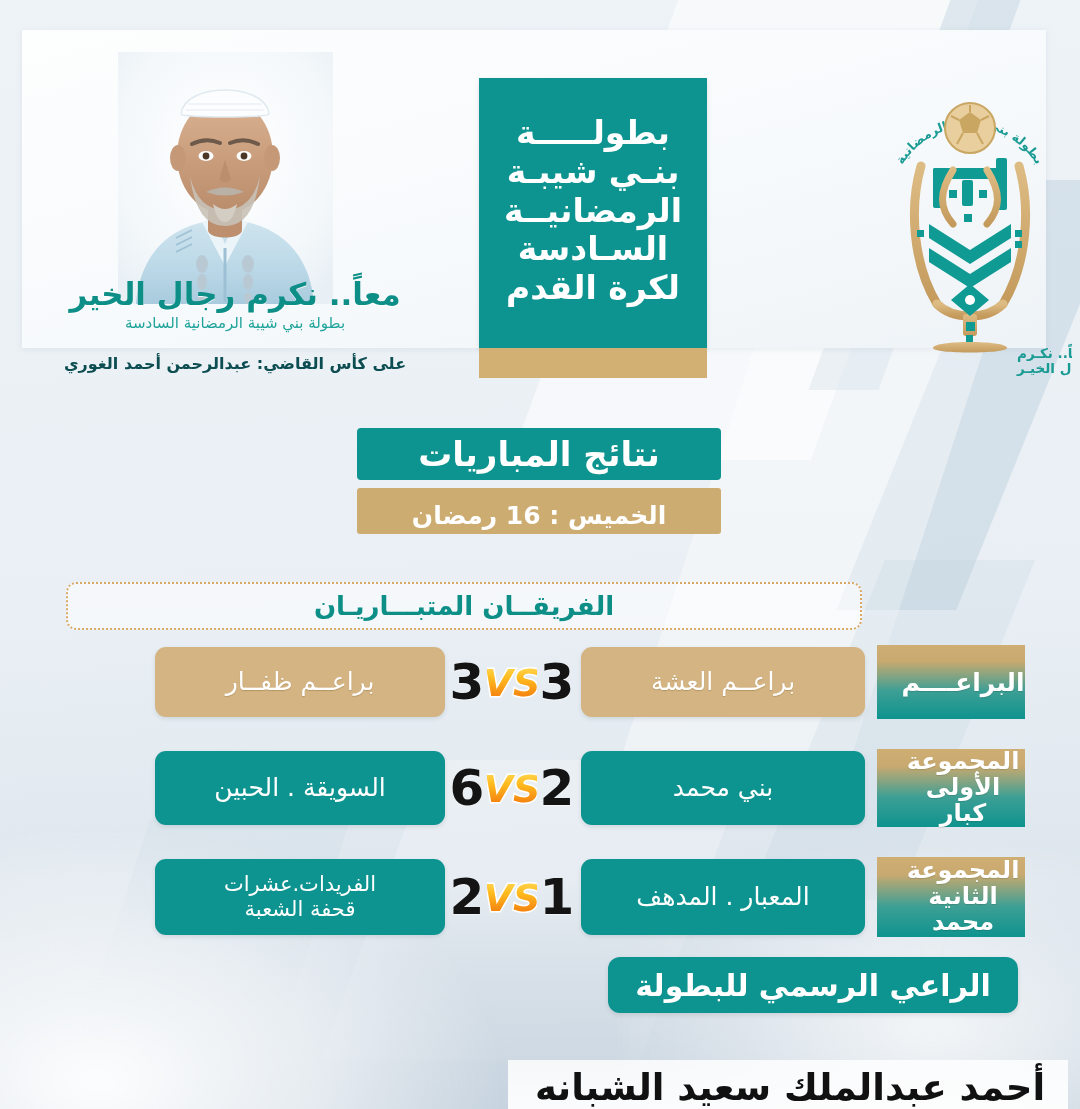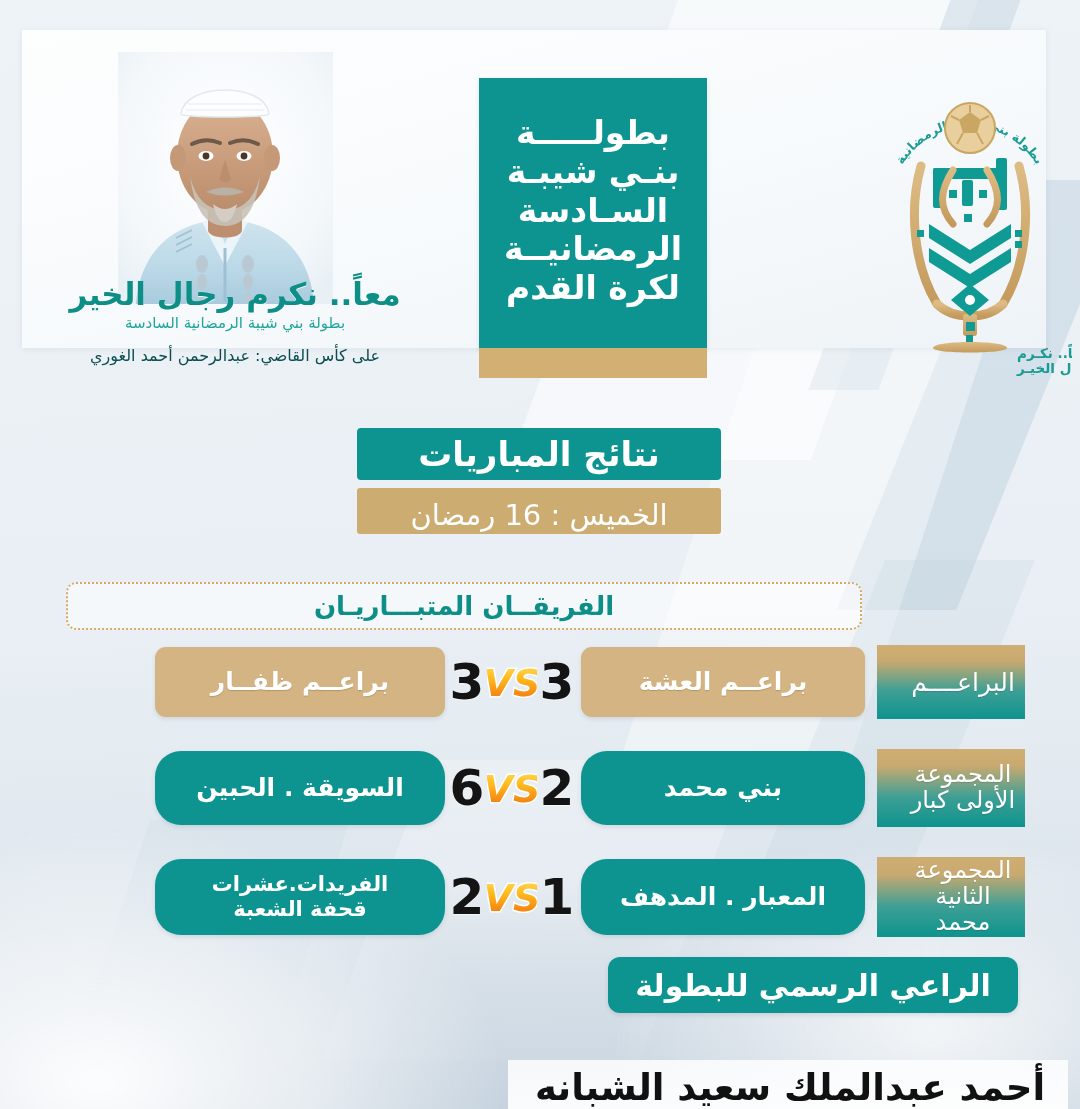--- a/index.html
+++ b/index.html
@@ -89,22 +89,22 @@
   #honoree-line1 {
     font-size: 31px; font-weight: bold; color: #0d8f88;
     letter-spacing: -0.5px; line-height: 1.08;
     text-shadow: 0 1px 0 rgba(255,255,255,0.8);
   }
   #honoree-line2 {
     font-size: 15px; font-weight: normal; color: #1fa49b;
     line-height: 1.35; margin-top: 2px;
   }
   #honoree-line3 {
-    font-size: 16px; font-weight: normal; color: #0b4d50;
-    line-height: 1.35; margin-top: 11px;
+    font-size: 16px; font-weight: bold; color: #0b4d50;
+    line-height: 1.35; margin-top: 19px;
   }
 
   
   #title-banner {
     position: absolute;
     left: 457px; top: 48px;
     width: 228px; height: 270px;
     background: #0d9490;
     display: flex;
     flex-direction: column;
@@ -155,21 +155,21 @@
 
   #results-date {
     position: absolute;
     left: 357px; top: 488px;
     width: 364px; height: 46px;
     background: #cdac71;
     border-radius: 3px;
     display: flex; align-items: center; justify-content: center;
   }
   #results-date span {
-    color: #ffffff; font-size: 29px; font-weight: normal; direction: rtl;
+    color: #ffffff; font-size: 25px; font-weight: bold; direction: rtl;
     letter-spacing: 0px;
     margin-top: 8px;
   }
 
   
   #teams-header {
     position: absolute;
     left: 66px; top: 582px;
     width: 796px; height: 48px;
     border: 2px dotted #d9a866;
@@ -202,21 +202,21 @@
     right: 55px; top: 0;
     width: 148px;
     height: 100%;
     background: linear-gradient(180deg, #cfae73 0%, #c8a96f 22%, #3d9f95 62%, #0e938e 100%);
     display: flex; align-items: center; justify-content: center;
     text-align: center;
     padding: 2px 4px;
   }
   .cat-tab .ct {
     color: #ffffff;
-    font-weight: normal;
+    font-weight: bold;
     font-size: 24px;
     line-height: 1.08;
     direction: rtl;
     text-shadow: 0 1px 1px rgba(0,0,0,0.12);
     margin-left: 24px;
   }
   .match-row.r1 .cat-tab .ct { font-size: 25px; letter-spacing: 1px; }
   .match-row.r2 .cat-tab .ct,
   .match-row.r3 .cat-tab .ct { font-size: 24px; }
 
@@ -226,33 +226,33 @@
     top: 2px;
     height: calc(100% - 4px);
     border-radius: 11px;
     display: flex; align-items: center; justify-content: center;
     text-align: center;
     padding: 3px 10px;
     box-shadow: 0 2px 4px rgba(100,120,135,0.18);
   }
   .team-pill .tn {
     color: #ffffff;
-    font-weight: bold;
+    font-weight: normal;
     font-size: 25px;
     line-height: 1.14;
     direction: rtl;
   }
   .team-home { right: 215px; width: 284px; }
   .team-away { right: 635px; width: 290px; }
 
   
   .pill-gold { background: #d4b483; }
   .pill-gold .tn { color: #ffffff; text-shadow: 0 1px 1px rgba(130,100,50,0.35); }
   
-  .pill-teal { background: #0e9490; border-radius: 26px; }
+  .pill-teal { background: #0e9490; }
 
   .match-row.r3 .team-away .tn { font-size: 21px; line-height: 1.2; }
 
   
   .score-cluster {
     position: absolute;
     right: 505px;
     top: 0;
     width: 126px;
     height: 100%;
@@ -407,22 +407,22 @@
 
     <div id="honoree-text">
       <div id="honoree-line1">معاً.. نكرم رجال الخير</div>
       <div id="honoree-line2">بطولة بني شيبة الرمضانية السادسة</div>
       <div id="honoree-line3">على كأس القاضي: عبدالرحمن أحمد الغوري</div>
     </div>
 
     <div id="title-banner">
       <div class="tline">بطولـــــة</div>
       <div class="tline">بنـي شيبـة</div>
+      <div class="tline">الرمضانيــة</div>
       <div class="tline">السـادسة</div>
-      <div class="tline">الرمضانيــة</div>
       <div class="tline">لكرة القدم</div>
     </div>
     <div id="title-foot"></div>
 
     <div id="logo-wrap">
       <svg class="logo-svg" viewBox="0 0 205 320" xmlns="http://www.w3.org/2000/svg" aria-hidden="true">
         <defs>
           <path id="arcpath" d="M 30 118 A 78 78 0 0 1 175 118"></path>
           <linearGradient id="goldg" x1="0" y1="0" x2="0" y2="1">
             <stop offset="0%" stop-color="#ddbc84"></stop>

